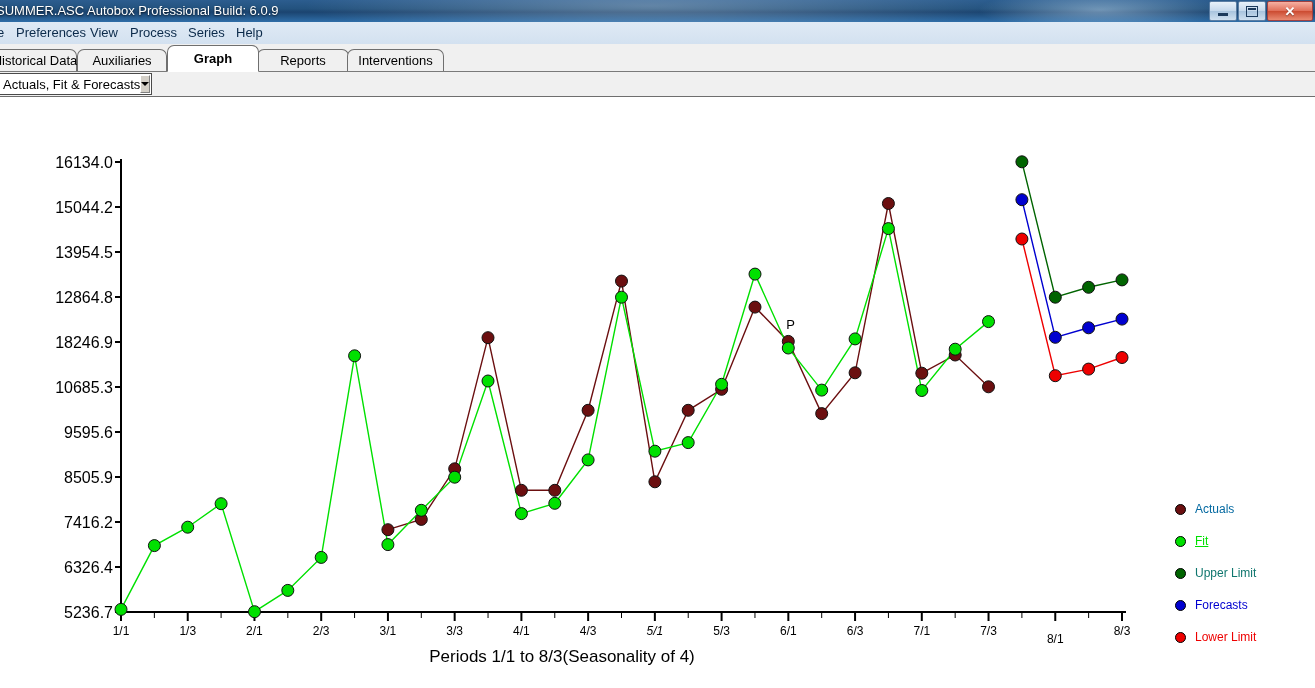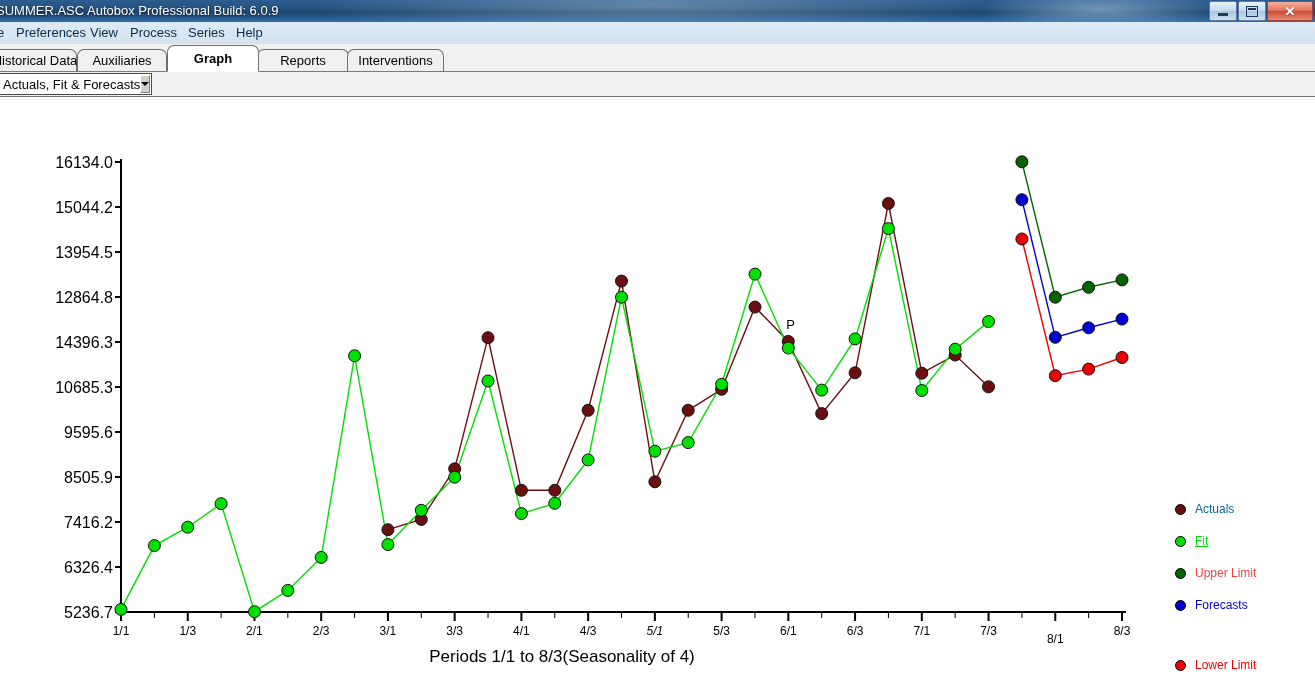--- a/index.html
+++ b/index.html
@@ -273,21 +273,21 @@
       <circle cx="1021.9" cy="142.0" r="6" fill="#EE0000" stroke="#111" stroke-width="1"></circle>
       <circle cx="1055.3" cy="278.7" r="6" fill="#EE0000" stroke="#111" stroke-width="1"></circle>
       <circle cx="1088.6" cy="272.1" r="6" fill="#EE0000" stroke="#111" stroke-width="1"></circle>
       <circle cx="1122.0" cy="260.5" r="6" fill="#EE0000" stroke="#111" stroke-width="1"></circle>
     </svg>
   <div id="ylabels">
       <div class="ylab" style="width: 70px; left: 43px; top: 57px;">16134.0</div>
       <div class="ylab" style="width: 70px; left: 43px; top: 102.003px;">15044.2</div>
       <div class="ylab" style="width: 70px; left: 43px; top: 147.002px;">13954.5</div>
       <div class="ylab" style="width: 70px; left: 43px; top: 192px;">12864.8</div>
-      <div class="ylab" style="width: 70px; left: 43px; top: 236.999px;">14396.3</div>
+      <div class="ylab" style="width: 70px; left: 43px; top: 236.999px;">18246.9</div>
       <div class="ylab" style="width: 70px; left: 43px; top: 282.002px;">10685.3</div>
       <div class="ylab" style="width: 70px; left: 43px; top: 327.001px;">9595.6</div>
       <div class="ylab" style="width: 70px; left: 43px; top: 372px;">8505.9</div>
       <div class="ylab" style="width: 70px; left: 43px; top: 416.998px;">7416.2</div>
       <div class="ylab" style="width: 70px; left: 43px; top: 462.001px;">6326.4</div>
       <div class="ylab" style="width: 70px; left: 43px; top: 507px;">5236.7</div>
     </div>
   <div id="xlabels">
       <div class="xlab" style="width: 48px; left: 97px; top: 527px;">1/1</div>
       <div class="xlab" style="width: 48px; left: 163.733px; top: 527px;">1/3</div>
@@ -314,24 +314,24 @@
       <div class="legrow" style="top: 0px;">
         <span class="legdot" style="background: rgb(107, 15, 16);"></span>
         <span class="legtxt" style="color: #0369a1;">Actuals</span>
       </div>
       <div class="legrow" style="top: 32px;">
         <span class="legdot" style="background: rgb(0, 224, 0);"></span>
         <span class="legtxt" style="color: rgb(0, 224, 0); text-decoration: underline;">Fit</span>
       </div>
       <div class="legrow" style="top: 64px;">
         <span class="legdot" style="background: rgb(0, 100, 0);"></span>
-        <span class="legtxt" style="color: #ef4444;">Upper Limit</span>
+        <span class="legtxt" style="color: #0f766e;">Upper Limit</span>
       </div>
       <div class="legrow" style="top: 96px;">
         <span class="legdot" style="background: rgb(0, 0, 208);"></span>
         <span class="legtxt" style="color: rgb(0, 0, 208);">Forecasts</span>
       </div>
-      <div class="legrow" style="top: 128px; margin-top: 28px;">
+      <div class="legrow" style="top: 128px;">
         <span class="legdot" style="background: rgb(238, 0, 0);"></span>
         <span class="legtxt" style="color: rgb(238, 0, 0);">Lower Limit</span>
       </div>
     </div>
 </div>
 
 </body></html>

